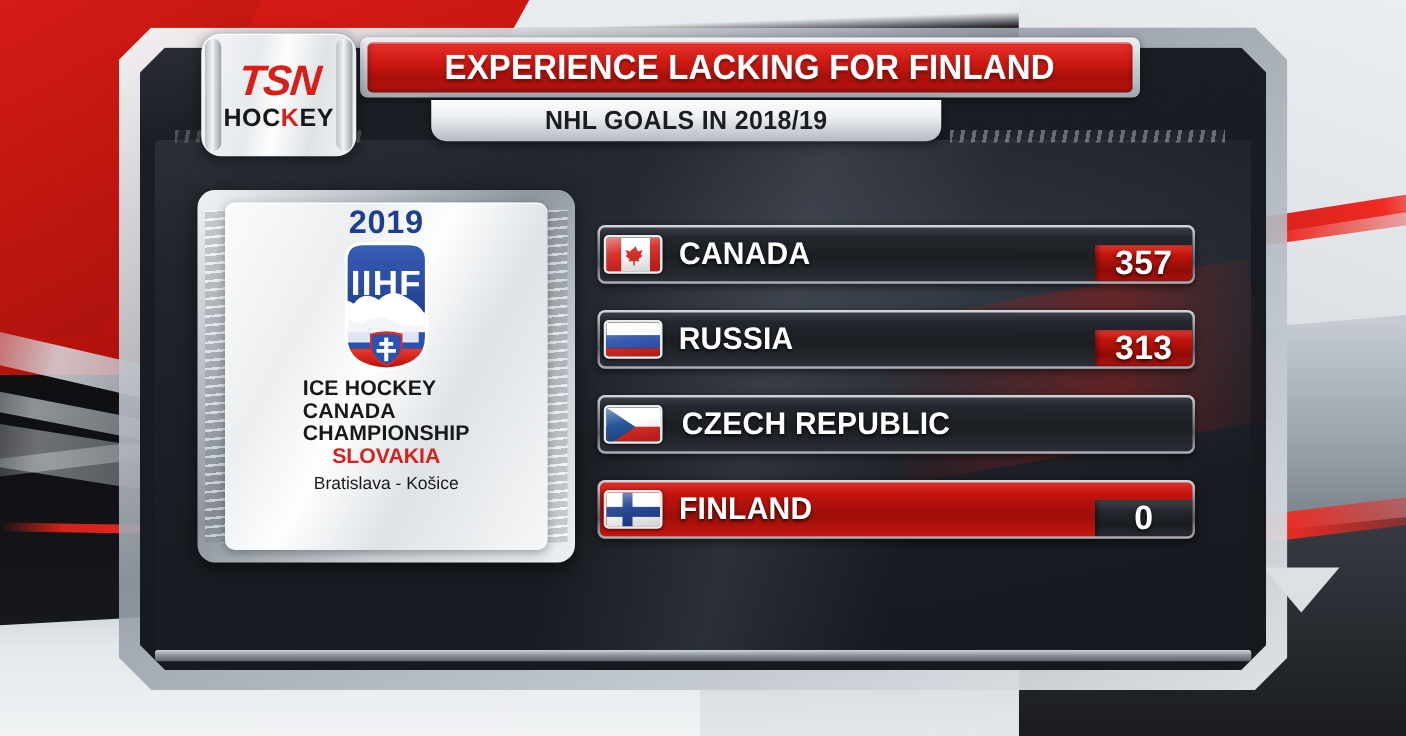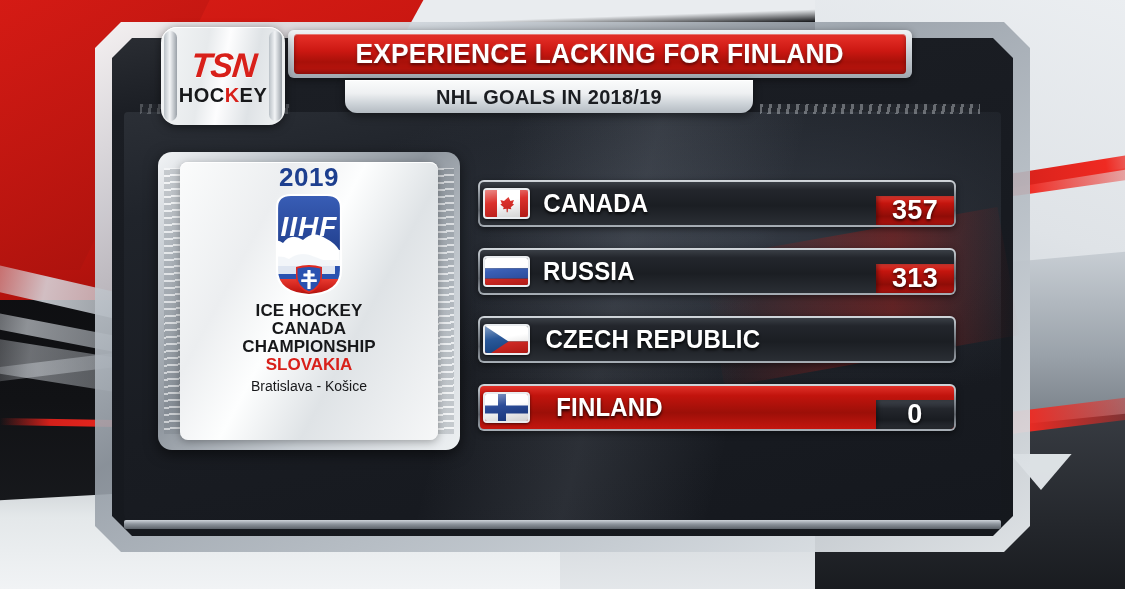--- a/index.html
+++ b/index.html
@@ -274,27 +274,26 @@
   .logo-year {
     color: #1d3f8f;
     font-size: 26px; font-weight: 700;
     letter-spacing: .5px;
     line-height: 1.05;
   }
   .iihf-shield {
     position: relative;
     width: 84px; height: 106px;
     margin-top: 1px;
-    font-style: italic;
   }
   .iihf-title {
     color: #17181a;
     font-size: 17px; font-weight: 700;
     line-height: 1.04;
-    text-align: center;
+    text-align: left;
     margin-top: 4px;
     letter-spacing: .1px;
   }
   .iihf-country {
     color: #d8201a;
     font-size: 17px; font-weight: 700;
     line-height: 1.1;
     margin-top: 1px;
   }
   .iihf-cities {
@@ -323,21 +322,20 @@
   .row-inner {
     position: relative;
     flex: 1;
     display: flex; align-items: center;
     border-radius: 4px;
     overflow: hidden;
     background: linear-gradient(180deg, #3a3f46 0%, #23262c 18%, #1b1e23 55%, #2a2e34 100%);
   }
   .row.highlight .row-inner {
     background: linear-gradient(180deg, #e03129 0%, #c2140d 22%, #9c0f08 62%, #c4160f 100%);
-    gap: 13px;
   }
   .flag {
     width: 47px; height: 31px;
     margin-left: 3px;
     border-radius: 4px;
     border: 2px solid #e9ecef;
     position: relative;
     overflow: hidden;
     flex: 0 0 auto;
     box-shadow: 0 1px 3px rgba(0,0,0,.6);

